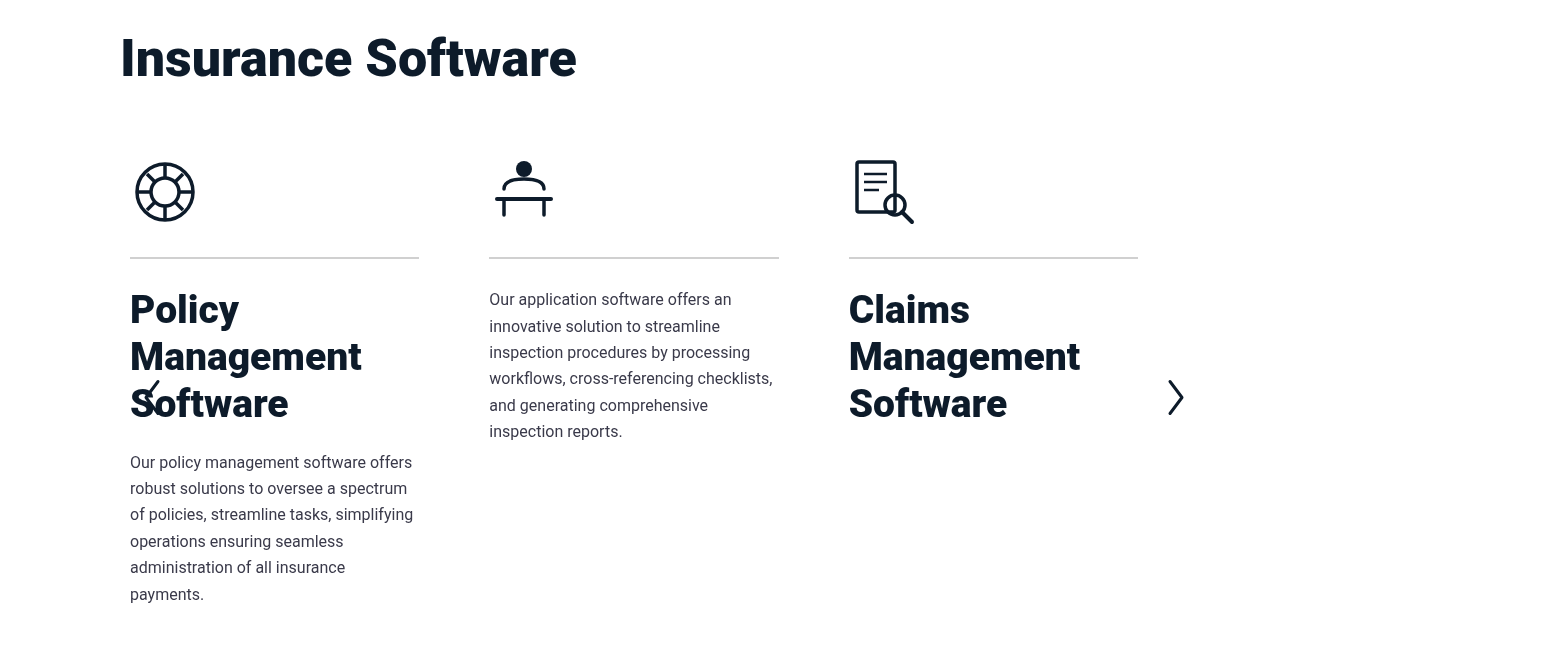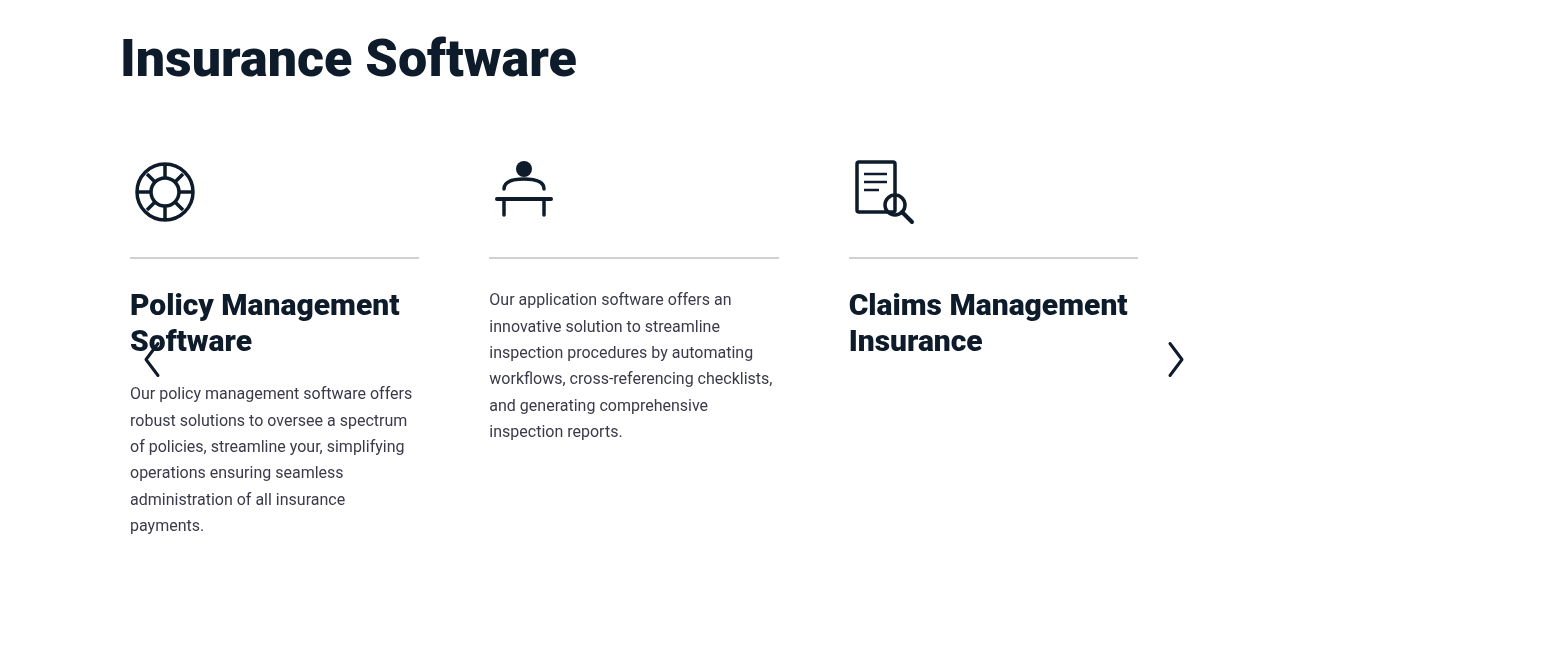--- a/index.html
+++ b/index.html
@@ -70,21 +70,21 @@
 
     .divider {
       width: 100%;
       height: 2px;
       background: #d0d0d0;
       margin-bottom: 28px;
       max-width: 400px;
     }
 
     .card-title {
-      font-size: 30px;
+      font-size: 39px;
       font-weight: 900;
       color: #0d1b2a;
       line-height: 1.2;
       margin-bottom: 22px;
     }
 
     .card-desc {
       font-size: 16px;
       color: #3a3a4a;
       line-height: 1.65;
@@ -145,59 +145,59 @@
             <line x1="49" y1="35" x2="63" y2="35" stroke="#0d1b2a" stroke-width="3.5"></line>
 
             <path d="M17 17 L25 25" stroke="#0d1b2a" stroke-width="3.5"></path>
             <path d="M45 45 L53 53" stroke="#0d1b2a" stroke-width="3.5"></path>
             <path d="M53 17 L45 25" stroke="#0d1b2a" stroke-width="3.5"></path>
             <path d="M25 45 L17 53" stroke="#0d1b2a" stroke-width="3.5"></path>
           </svg>
         </div>
         <div class="divider"></div>
         <h3 class="card-title">Policy Management Software</h3>
-        <p class="card-desc">Our policy management software offers robust solutions to oversee a spectrum of policies, streamline your, simplifying operations ensuring seamless administration of all insurance payments.</p>
+        <p class="card-desc">Our policy management software offers robust solutions to oversee a spectrum of policies, streamline tasks, simplifying operations ensuring seamless administration of all insurance payments.</p>
       </div>
 
       <div class="card">
         <div class="icon-area">
 
           <svg class="icon-svg" viewBox="0 0 70 70" fill="none" xmlns="http://www.w3.org/2000/svg">
 
             <circle cx="35" cy="12" r="8" fill="#0d1b2a"></circle>
 
             <path d="M15 32 Q15 22 35 22 Q55 22 55 32" stroke="#0d1b2a" stroke-width="3.5" fill="none" stroke-linecap="round"></path>
 
             <line x1="8" y1="42" x2="62" y2="42" stroke="#0d1b2a" stroke-width="4" stroke-linecap="round"></line>
 
             <line x1="15" y1="42" x2="15" y2="58" stroke="#0d1b2a" stroke-width="3.5" stroke-linecap="round"></line>
             <line x1="55" y1="42" x2="55" y2="58" stroke="#0d1b2a" stroke-width="3.5" stroke-linecap="round"></line>
           </svg>
         </div>
         <div class="divider"></div>
-        <p class="card-desc">Our application software offers an innovative solution to streamline inspection procedures by automating workflows, cross-referencing checklists, and generating comprehensive inspection reports.</p>
+        <p class="card-desc">Our application software offers an innovative solution to streamline inspection procedures by processing workflows, cross-referencing checklists, and generating comprehensive inspection reports.</p>
       </div>
 
       <div class="card">
         <div class="icon-area">
 
           <svg class="icon-svg" viewBox="0 0 70 70" fill="none" xmlns="http://www.w3.org/2000/svg">
 
             <rect x="8" y="5" width="38" height="50" rx="2" stroke="#0d1b2a" stroke-width="3.5" fill="none"></rect>
 
             <line x1="15" y1="17" x2="38" y2="17" stroke="#0d1b2a" stroke-width="2.5"></line>
             <line x1="15" y1="25" x2="38" y2="25" stroke="#0d1b2a" stroke-width="2.5"></line>
             <line x1="15" y1="33" x2="30" y2="33" stroke="#0d1b2a" stroke-width="2.5"></line>
 
             <circle cx="46" cy="48" r="10" stroke="#0d1b2a" stroke-width="3.5" fill="none"></circle>
             <line x1="53" y1="55" x2="63" y2="65" stroke="#0d1b2a" stroke-width="4" stroke-linecap="round"></line>
           </svg>
         </div>
         <div class="divider"></div>
-        <h3 class="card-title">Claims Management Insurance</h3>
+        <h3 class="card-title">Claims Management Software</h3>
       </div>
 
     </div>
 
     <div class="nav-arrow nav-arrow-right">
       <svg width="24" height="40" viewBox="0 0 24 40" fill="none">
         <polyline points="6,4 18,20 6,36" stroke="#0d1b2a" stroke-width="3" stroke-linecap="round" stroke-linejoin="round" fill="none"></polyline>
       </svg>
     </div>
   </div>

